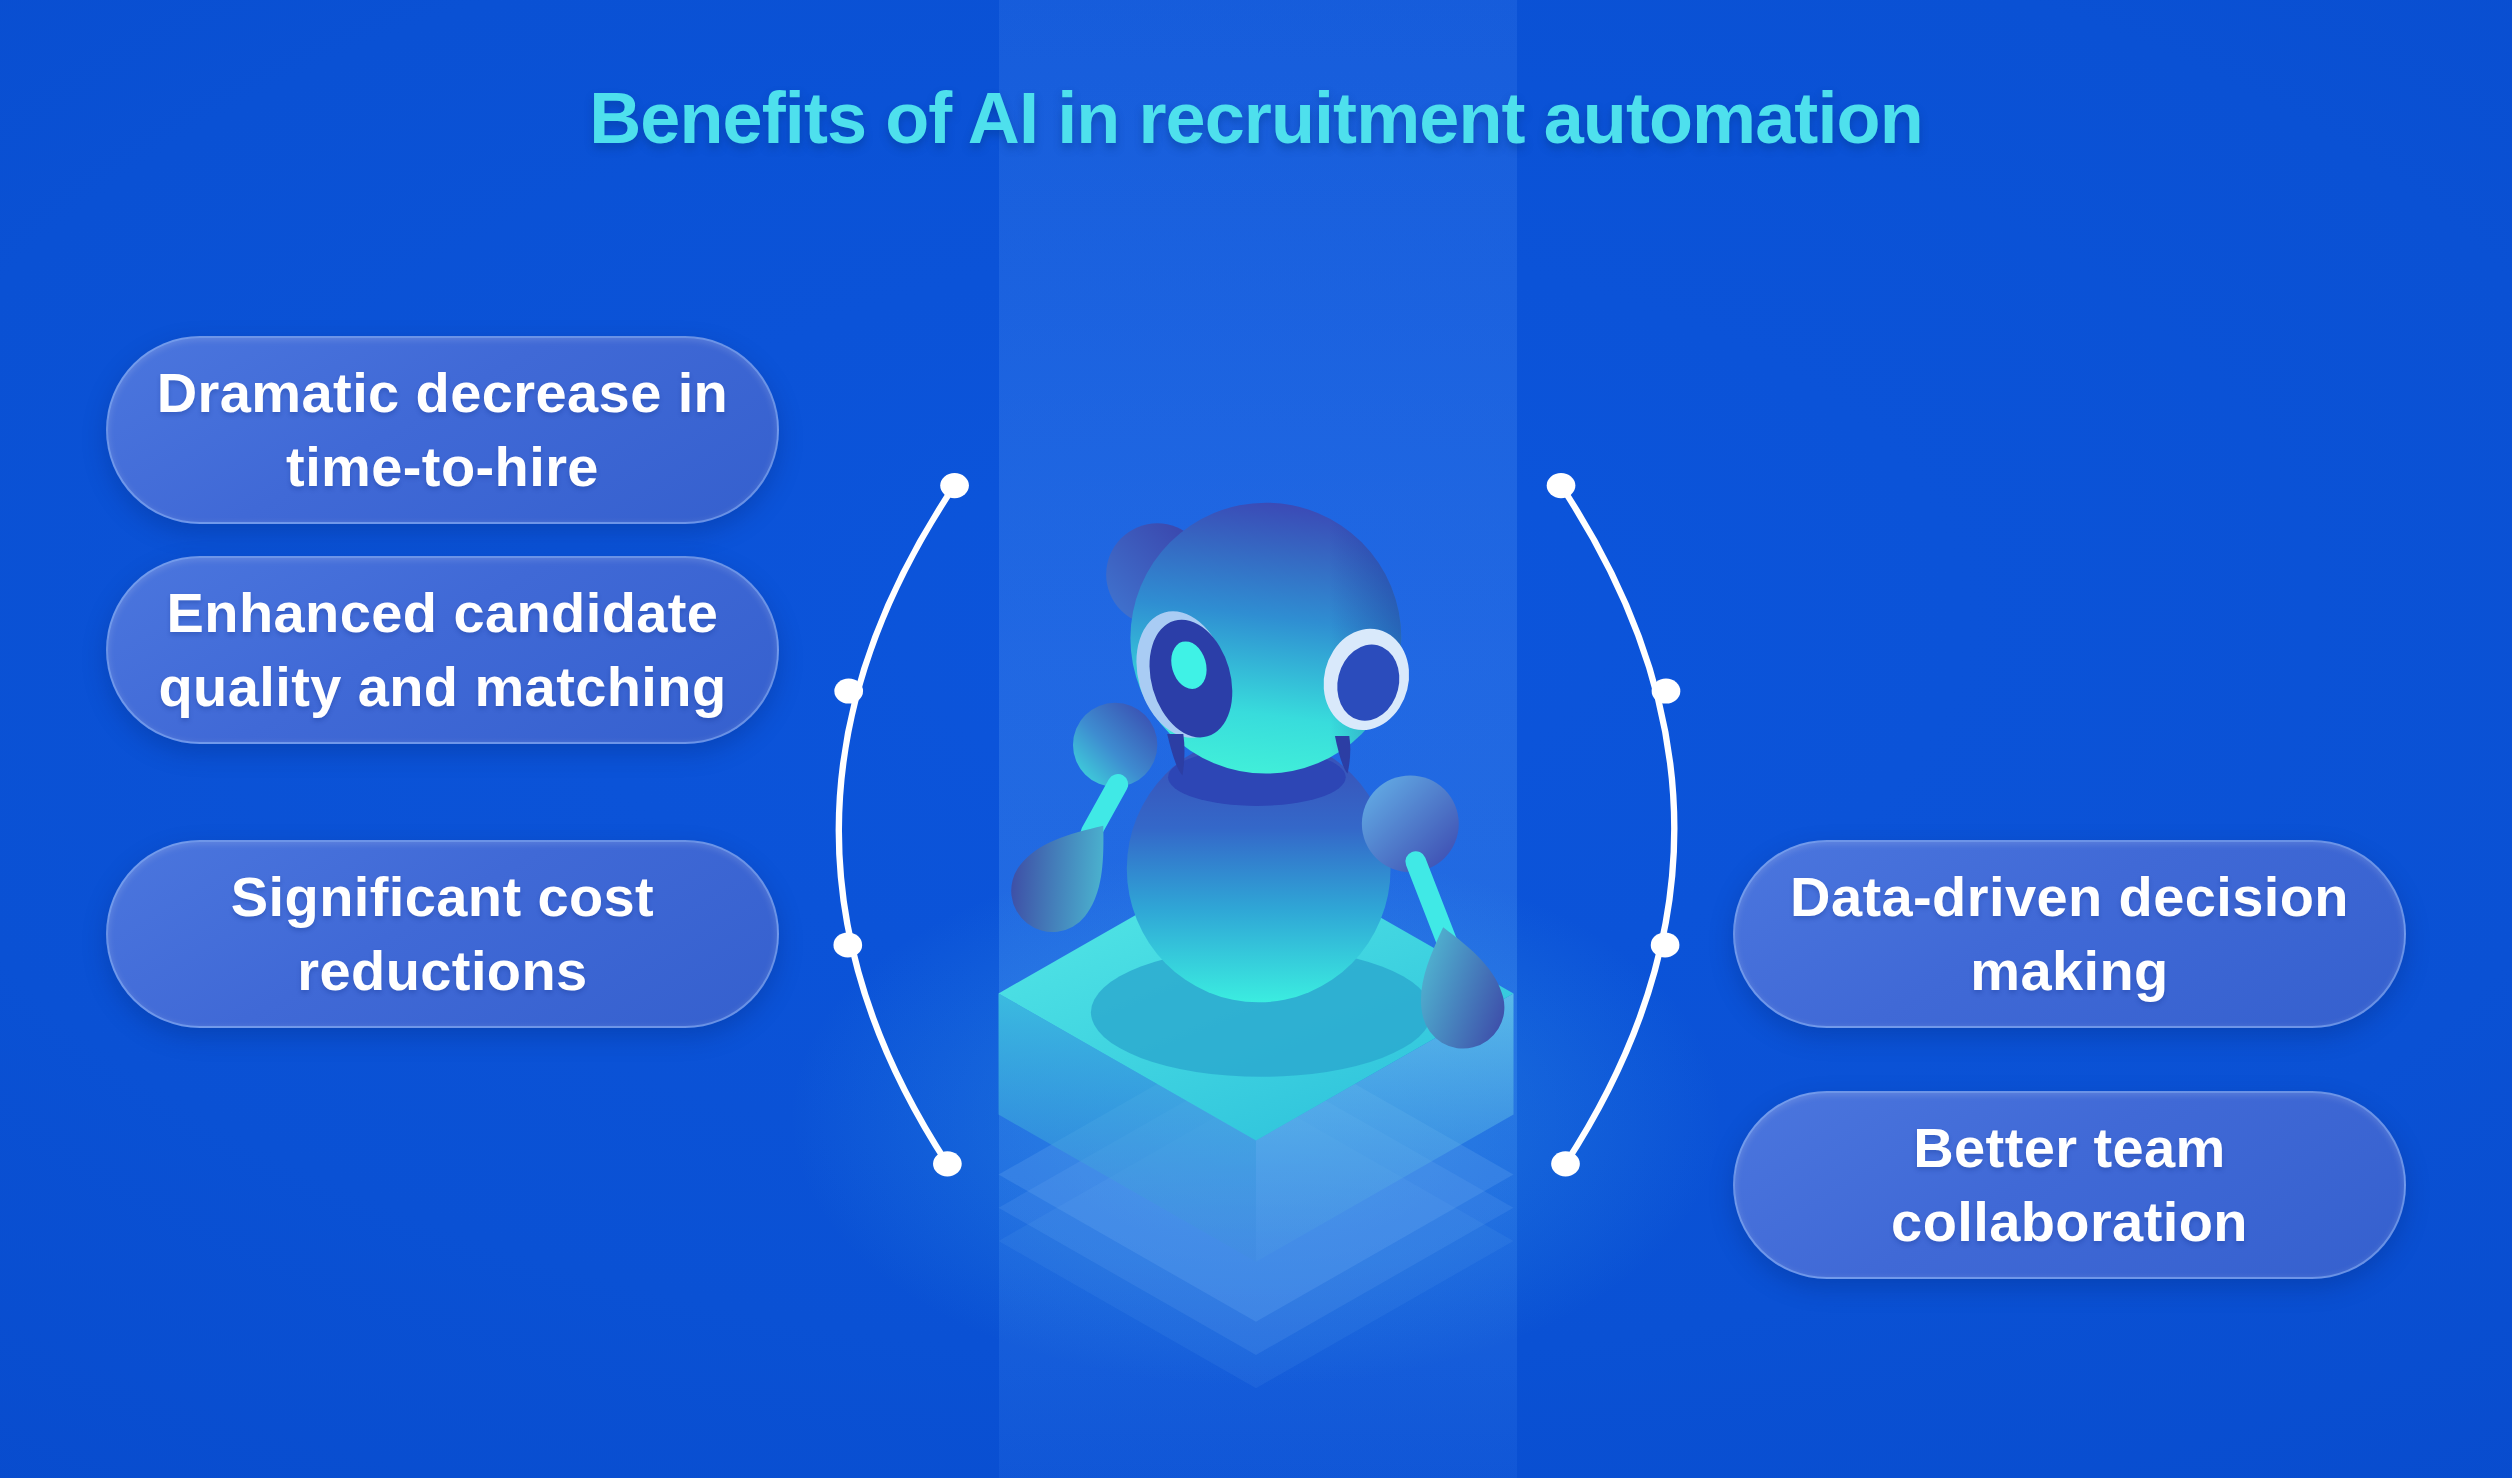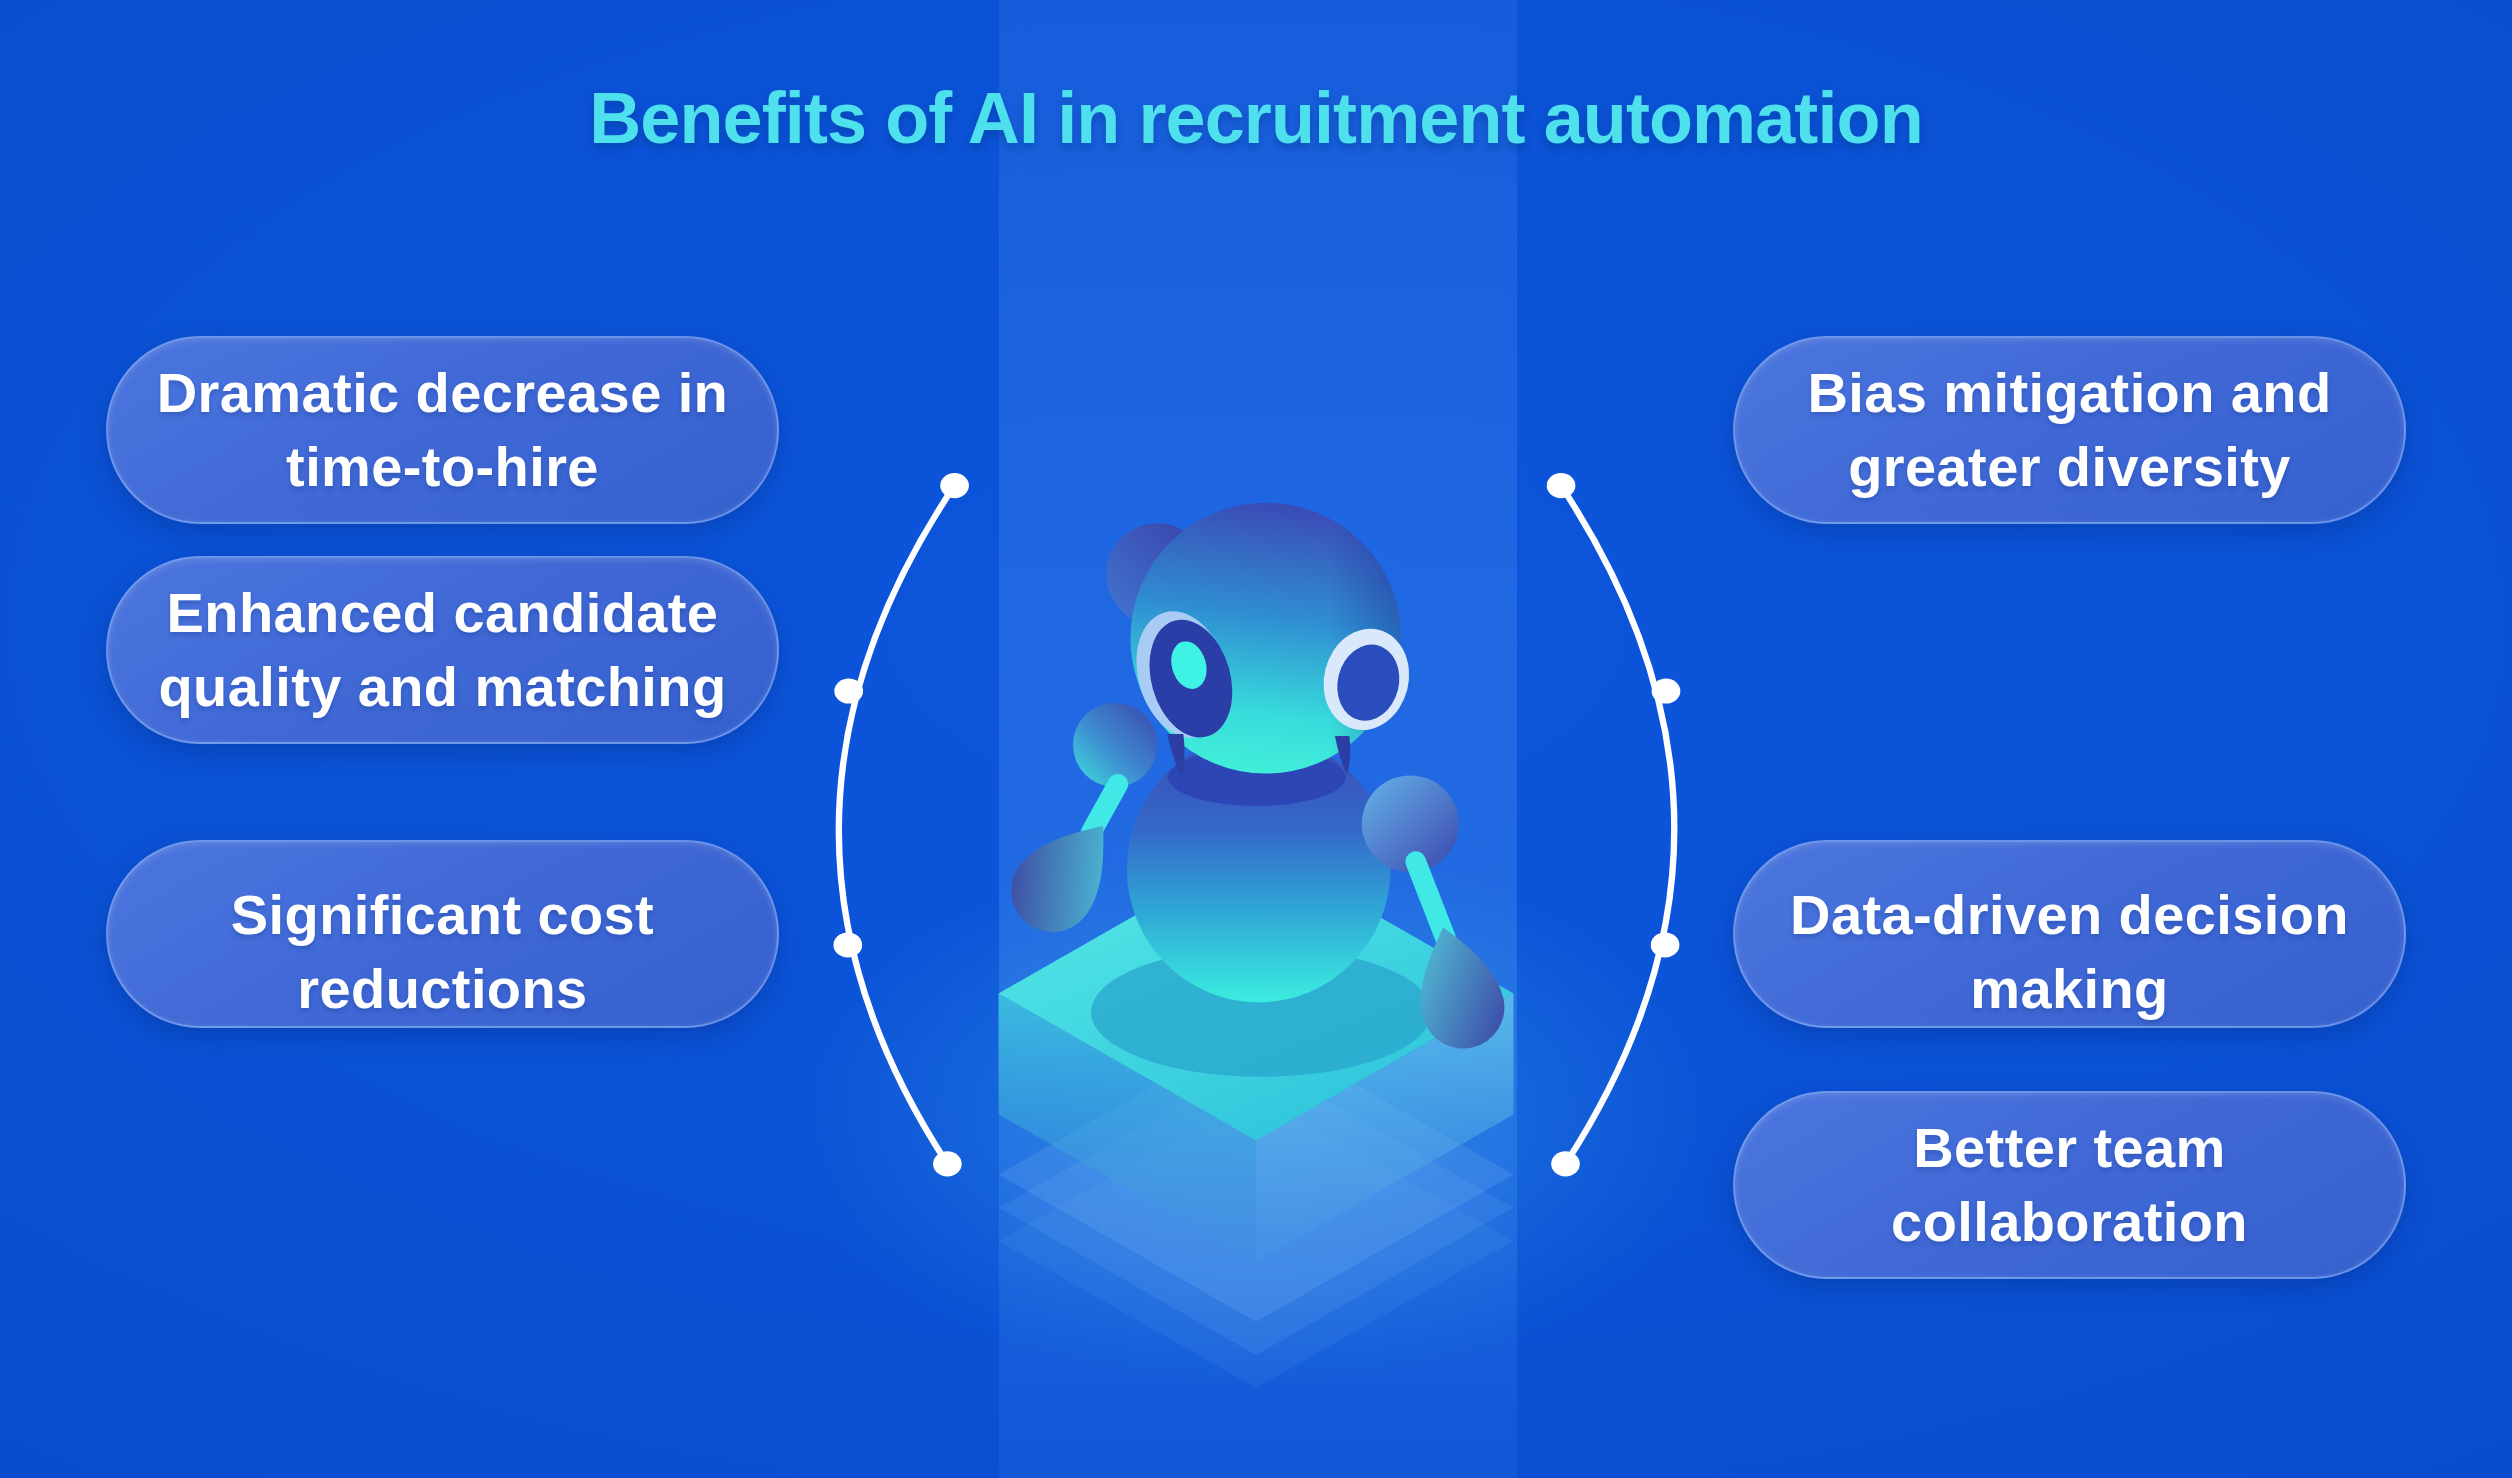--- a/index.html
+++ b/index.html
@@ -40,21 +40,21 @@
     font-size:56px;font-weight:700;line-height:1.32;
     color:var(--card-text,#FFFFFF);
     white-space:pre-line;
     letter-spacing:0.4px;
     text-shadow:0 2.7px 4.5px rgba(10,45,130,0.25);
   }
   .col-left{left:106px;}
   .col-right{left:1733px;}
   .row-1{top:336px;}
   .row-2{top:556px;}
-  .row-3{top:840px;align-items:flex-end;}
+  .row-3{top:840px;}
   .row-4{top:1091px;}
   .illustration{position:absolute;left:0;top:0;width:2512px;height:1479px;}
 </style>
 </head>
 <body>
 
 <div class="stage">
 
   <div class="light-beam"></div>
 
@@ -66,24 +66,20 @@
   </div>
   <div class="benefit-card col-left row-2">
     <div class="label">Enhanced candidate
 quality and matching</div>
   </div>
   <div class="benefit-card col-left row-3">
     <div class="label">Significant cost
 reductions</div>
   </div>
 
-  <div class="benefit-card col-right row-1">
-    <div class="label">Bias mitigation and
-greater diversity</div>
-  </div>
   <div class="benefit-card col-right row-3">
     <div class="label">Data-driven decision
 making</div>
   </div>
   <div class="benefit-card col-right row-4">
     <div class="label">Better team
 collaboration</div>
   </div>
 
   <svg class="illustration" viewBox="0 0 2800 1648">

